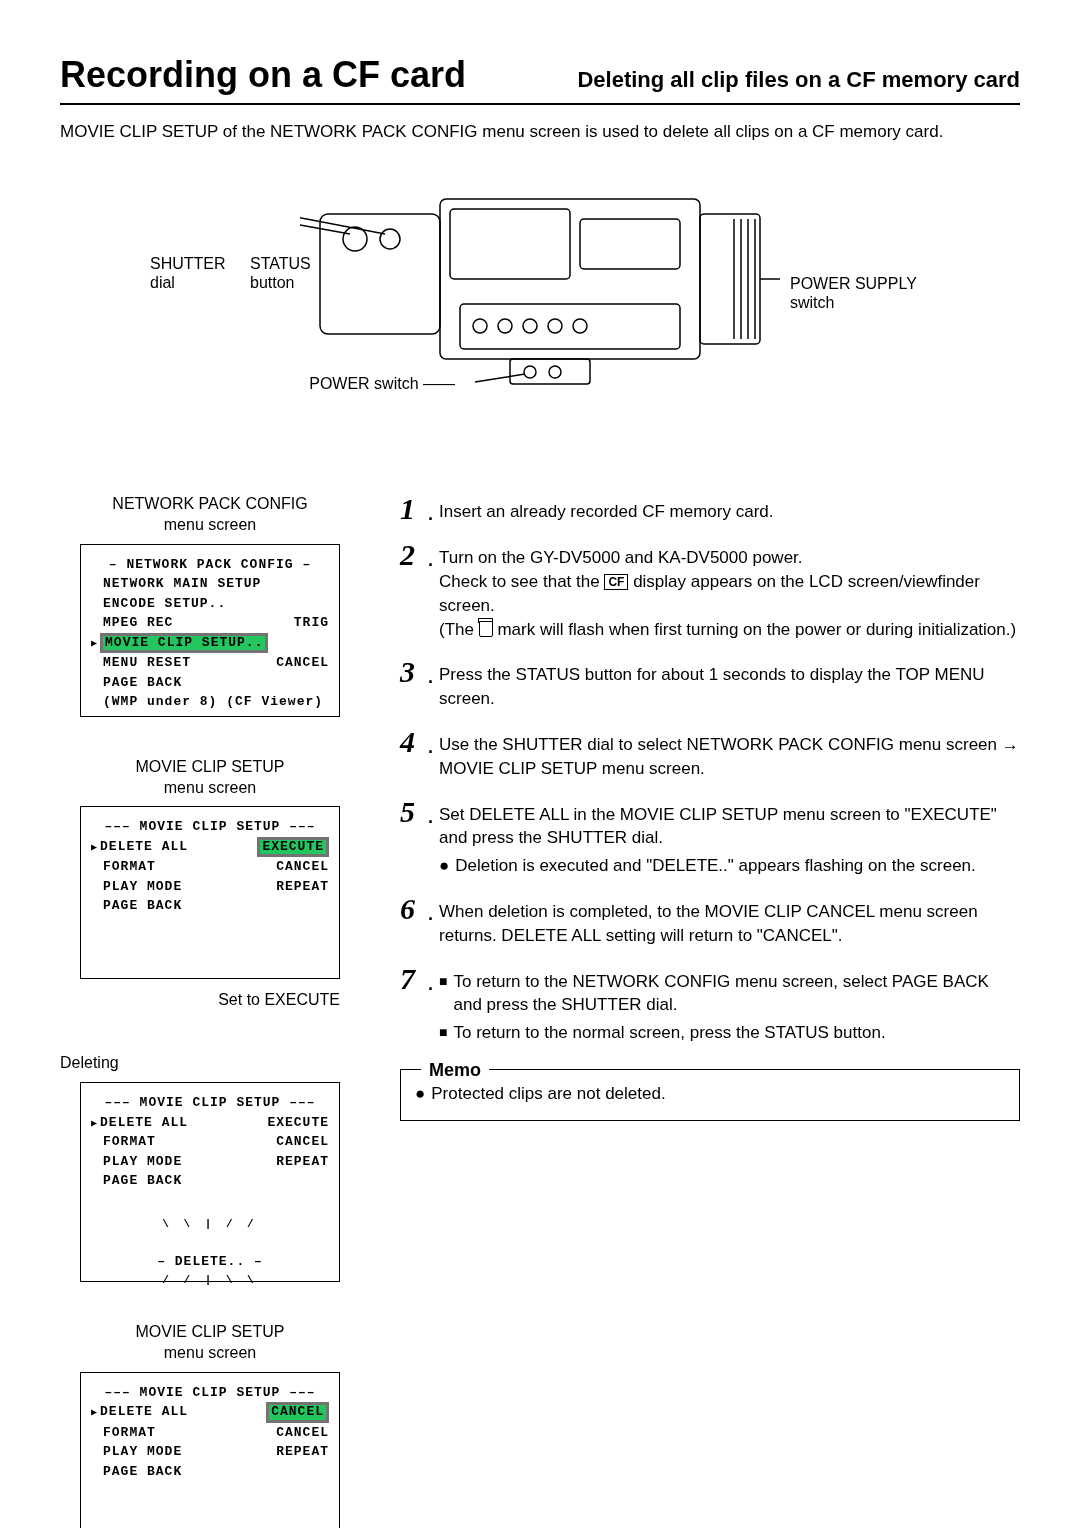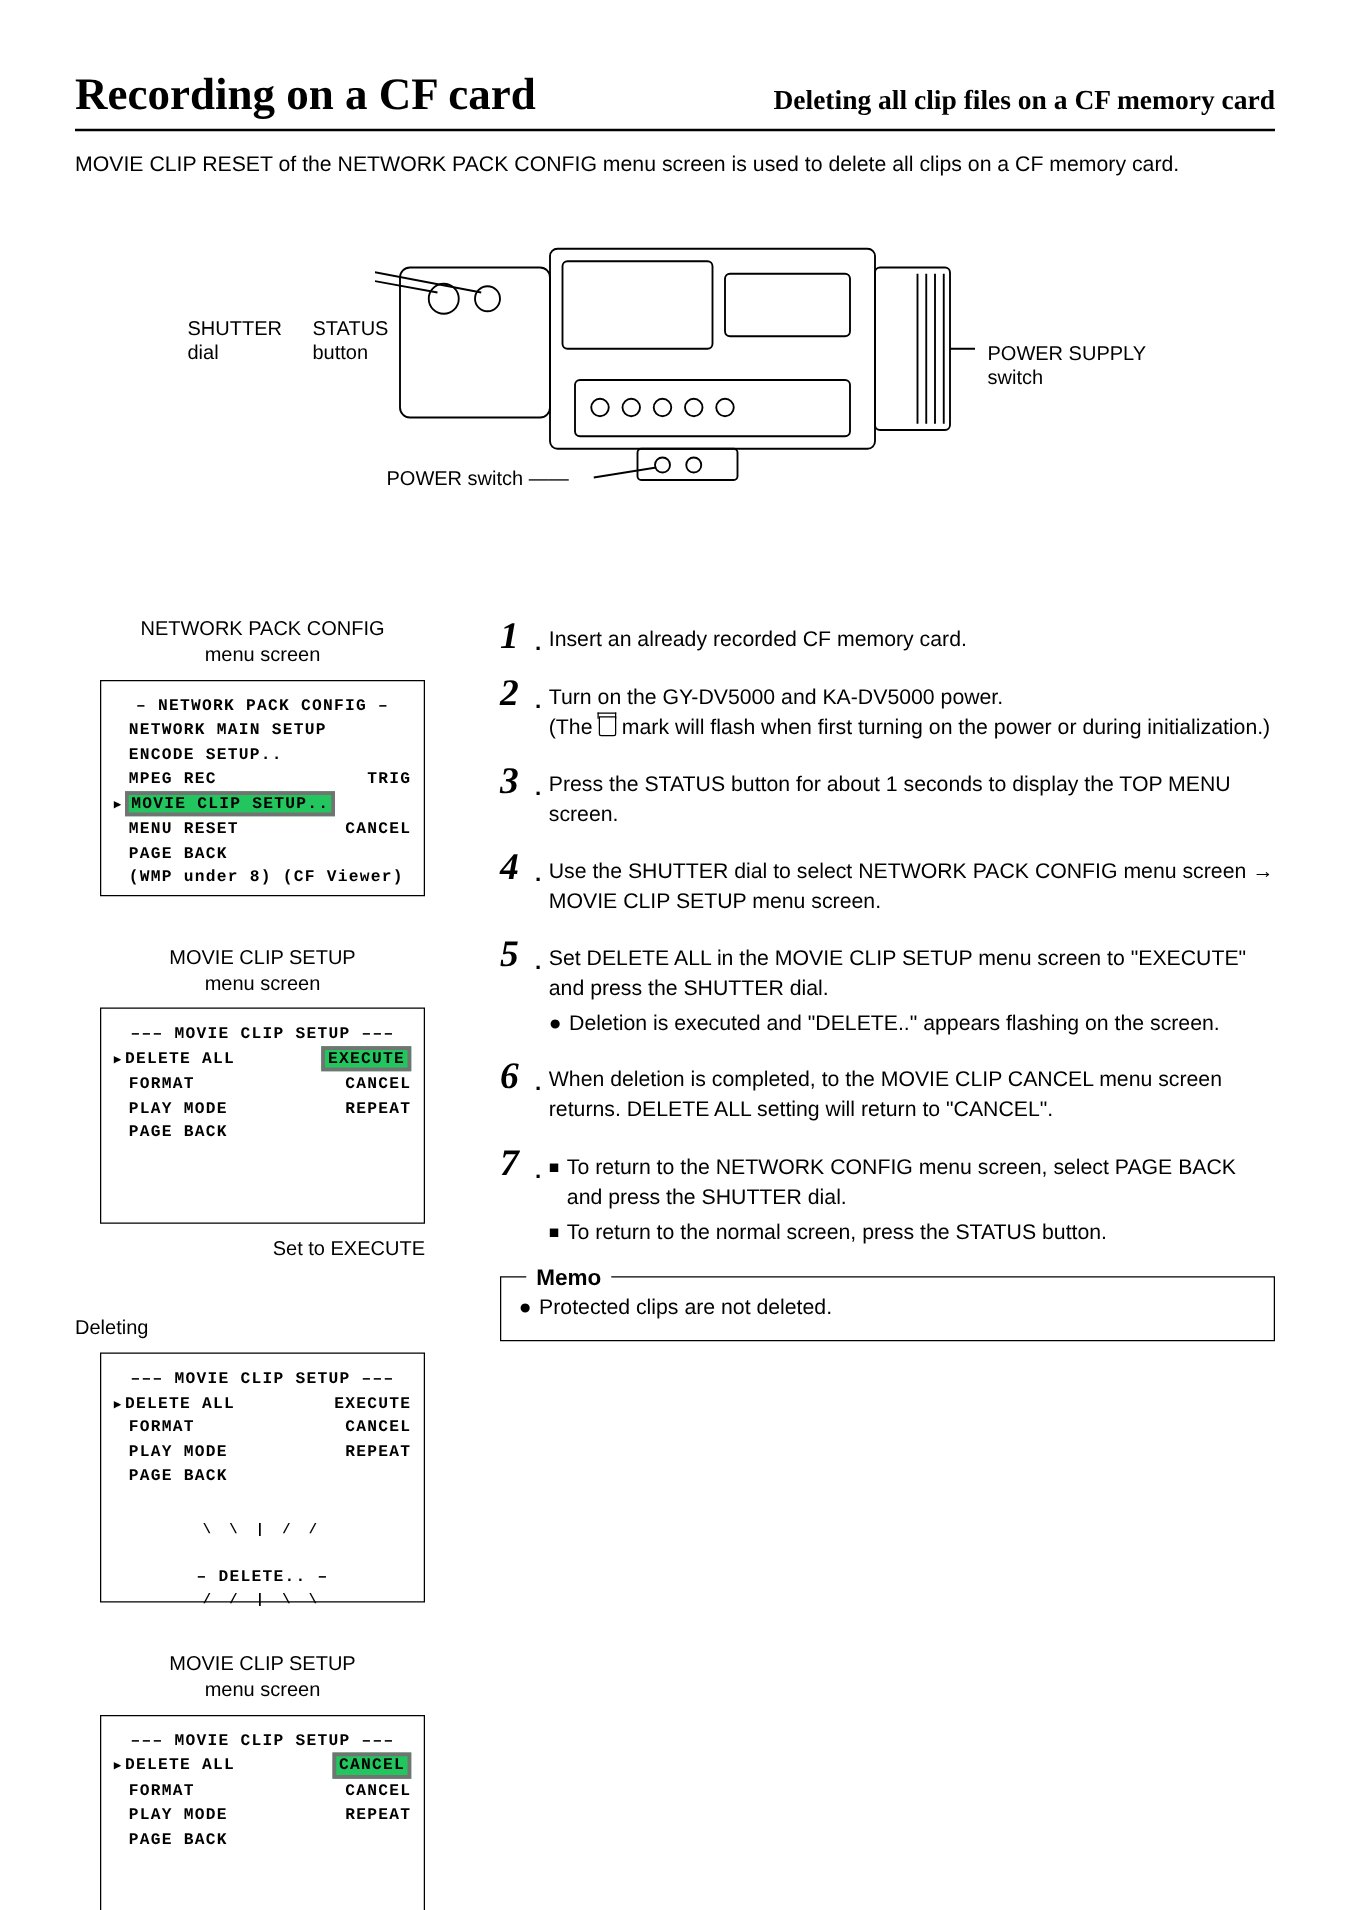--- a/index.html
+++ b/index.html
@@ -1,17 +1,17 @@
 <!DOCTYPE html>
 <html><head>
 <meta charset="utf-8">
 <style>
   * { box-sizing: border-box; margin: 0; padding: 0; }
   body { font-family: Arial, Helvetica, sans-serif; width: 1080px; margin: 0 auto; padding: 50px 60px; background: #fff; color: #000; font-size: 16px; line-height: 1.4; }
-  .header { display: flex; align-items: baseline; border-bottom: 2px solid #000; padding-bottom: 3px; margin-bottom: 15px; gap: 30px; font-family: Liberation Serif, serif;}
+  .header { display: flex; align-items: baseline; border-bottom: 2px solid #000; padding-bottom: 3px; margin-bottom: 15px; gap: 30px;}
   .header h1 { font-size: 36px; font-weight: bold; }
   .header h2 { font-size: 22px; font-weight: bold; margin-left:auto;}
   .intro { font-size: 17px; margin-bottom: 40px; }
   .camera-area { position: relative; width: 780px; height: 260px; margin: 0 auto 50px; }
   .camera-svg { position: absolute; left: 150px; top: 0; }
   .label { position: absolute; font-size: 16px; line-height: 1.2; }
   .label-shutter { top: 70px; left: 0; text-align:left; width:90px;}
   .label-status { top: 70px; left: 100px; text-align:left; width:80px;}
   .label-power-sw { top: 190px; left: 155px; width:150px; text-align:right;}
   .label-powsup { top: 90px; left: 640px; width:130px;}
@@ -50,21 +50,21 @@
   .memo-body .dot { margin-right:6px;}
 </style>
 </head>
 <body>
 
 <div class="header">
   <h1>Recording on a CF card</h1>
   <h2>Deleting all clip files on a CF memory card</h2>
 </div>
 
-<p class="intro">MOVIE CLIP RESET of the NETWORK PACK CONFIG menu screen is used to delete all clips on a CF memory card.</p>
+<p class="intro">MOVIE CLIP SETUP of the NETWORK PACK CONFIG menu screen is used to delete all clips on a CF memory card.</p>
 
 <div class="camera-area">
   <div class="label label-shutter">
     <span>SHUTTER</span><br><span>dial</span>
   </div>
   <div class="label label-status">
     <span>STATUS</span><br><span>button</span>
   </div>
   <div class="label label-power-sw">
     <span>POWER switch</span> ——
@@ -167,20 +167,21 @@
       <li class="step-item">
         <span class="step-num">1</span>
           <span class="step-dot">.</span>
         <div class="step-text">Insert an already recorded CF memory card.</div>
       </li>
       <li class="step-item">
         <span class="step-num">2</span>
           <span class="step-dot">.</span>
         <div class="step-text">
           <div>Turn on the GY-DV5000 and KA-DV5000 power.</div>
+          <div><span>Check to see that the </span><span class="cf-box">CF</span><span> display appears on the LCD screen/viewfinder screen.</span></div>
           <div><span>(The </span><span class="card-icon"></span><span> mark will flash when first turning on the power or during initialization.)</span></div>
         </div>
       </li>
       <li class="step-item">
         <span class="step-num">3</span>
           <span class="step-dot">.</span>
         <div class="step-text">Press the STATUS button for about 1 seconds to display the TOP MENU screen.</div>
       </li>
       <li class="step-item">
         <span class="step-num">4</span>

